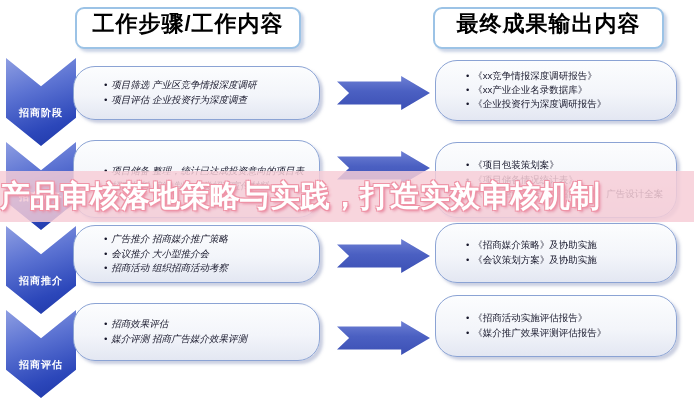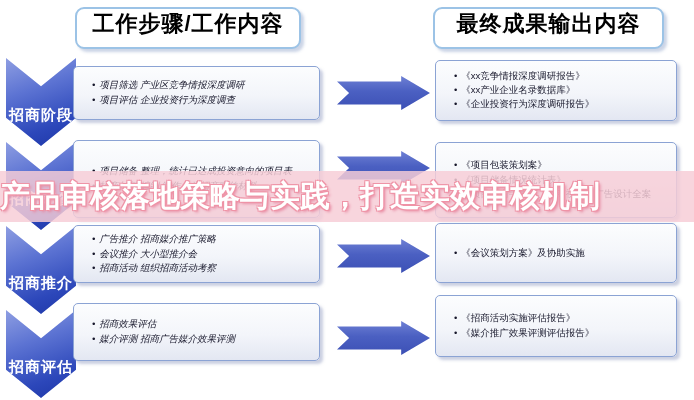--- a/index.html
+++ b/index.html
@@ -17,30 +17,30 @@
   .hdr-left{left:75px;width:222px;}
   .hdr-right{left:433px;width:227px;font-family:Liberation Serif, serif;}
   
   .chev{
     position:absolute;left:6px;width:70px;height:88px;
     background:linear-gradient(160deg,#8e9ee2 0%,#5d74d3 35%,#2c47ba 75%,#1d36a6 100%);
     clip-path:polygon(0 0,50% 32%,100% 0,100% 68%,50% 100%,0 68%);
   }
   .chev-label{
     position:absolute;left:0;top:54%;width:100%;text-align:center;
-    color:#ffffff;font-size:15px;font-weight:600;letter-spacing:1px;white-space:nowrap;
+    color:#ffffff;font-size:10px;font-weight:600;letter-spacing:1px;white-space:nowrap;
   }
   .chev0{top:58px}.chev1{top:142px}.chev2{top:226px}.chev3{top:310px}
   
   .box{
-    position:absolute;border:1px solid #8ba3d4;border-radius:5px;
+    position:absolute;border:1px solid #8ba3d4;border-radius:22px;
     background:linear-gradient(180deg,#fcfdfe 0%,#f3f5fa 55%,#e3e7f2 100%);
     box-shadow:3px 3px 3px rgba(150,160,195,.5);
     display:flex;flex-direction:column;justify-content:center;
-    box-sizing:border-box;padding:3px 6px 3px 8px;
+    box-sizing:border-box;padding:3px 6px 3px 20px;
   }
   .sbox{left:73px;width:247px;font-style:italic;}
   .obox{left:435px;width:242px;}
   .sbox0{top:66px;height:54px}.sbox1{top:140px;height:78px}
   .sbox2{top:225px;height:58px}.sbox3{top:303px;height:58px}
   .obox0{top:60px;height:61px}.obox1{top:142px;height:76px}
   .obox2{top:223px;height:60px}.obox3{top:295px;height:62px}
   .box ul{margin:0;padding:0 0 0 10px;list-style:none;}
   .box li{
     font-size:9.5px;color:#17172b;margin:3.5px 0;line-height:1.15;white-space:nowrap;
@@ -119,20 +119,21 @@
   <div class="box sbox sbox2">
     <ul>
       <li>广告推介 招商媒介推广策略</li>
       <li>会议推介 大小型推介会</li>
       <li>招商活动 组织招商活动考察</li>
     </ul>
   </div>
   <div class="arrow arr2"></div>
   <div class="box obox obox2">
     <ul>
+      <li>《招商媒介策略》及协助实施</li>
       <li>《会议策划方案》及协助实施</li>
     </ul>
   </div>
 
   <div class="chev chev3">
     <div class="chev-label">招商评估</div>
   </div>
   <div class="box sbox sbox3">
     <ul>
       <li>招商效果评估</li>

